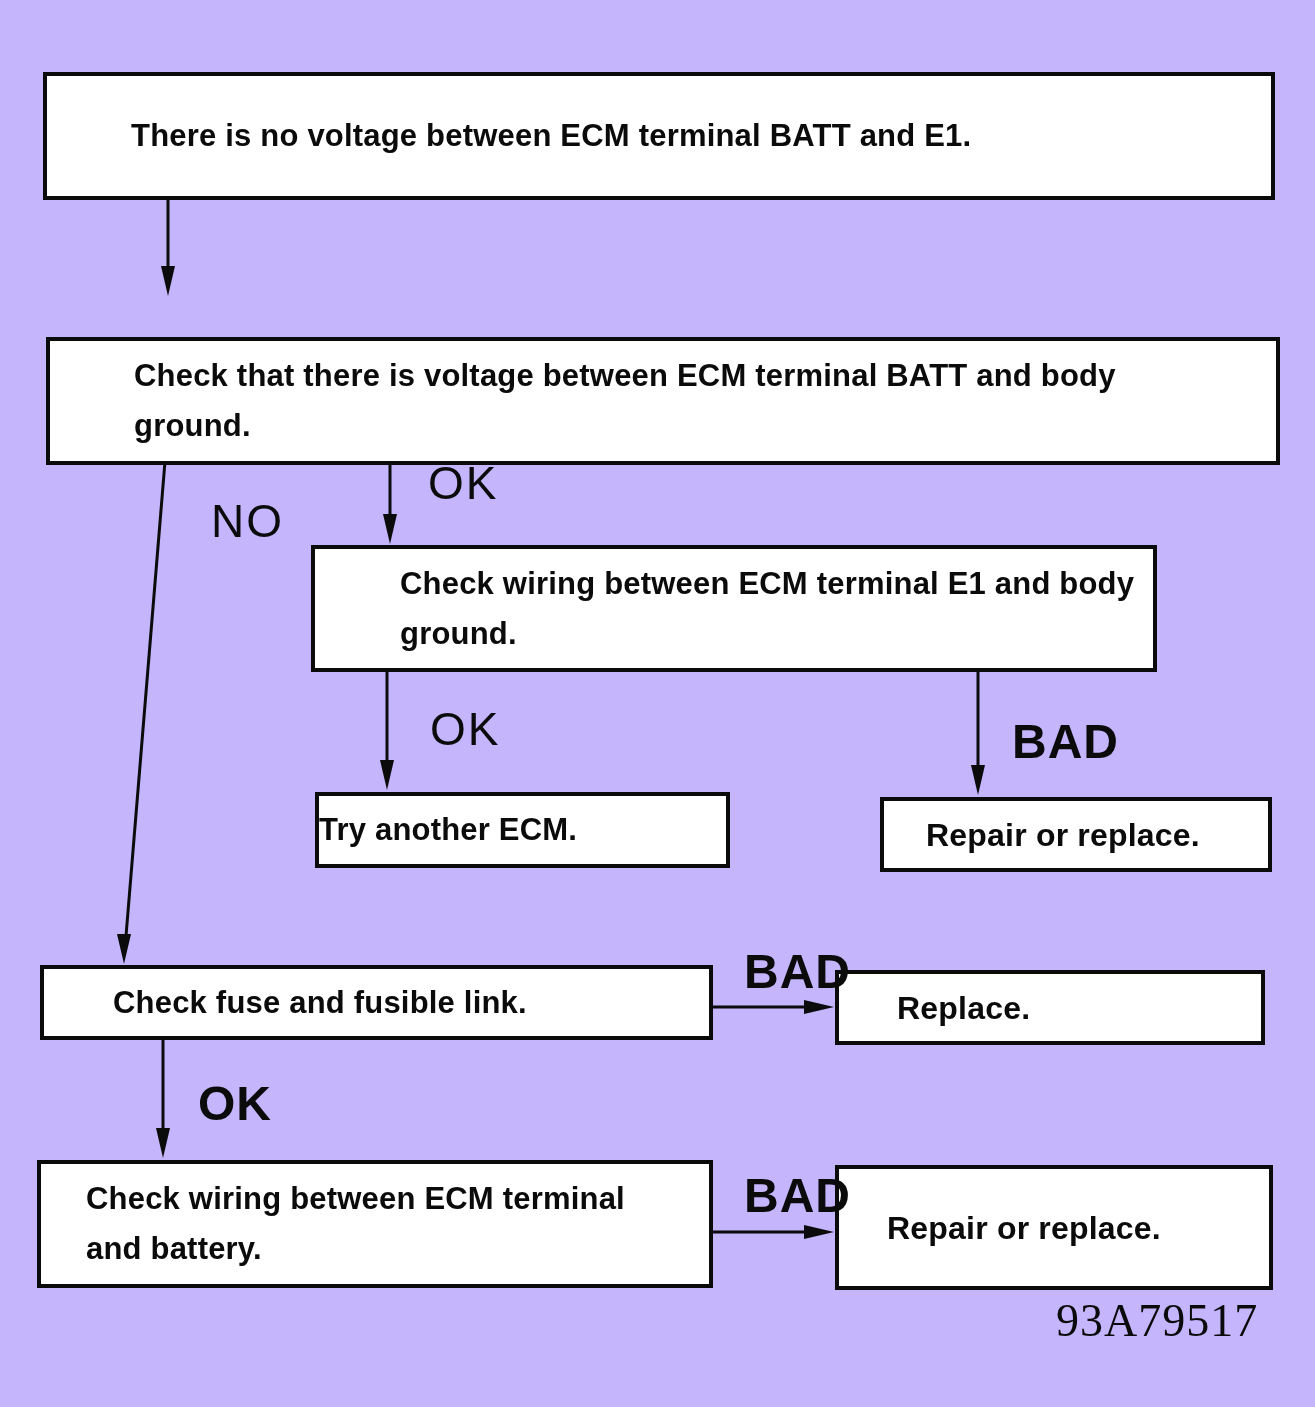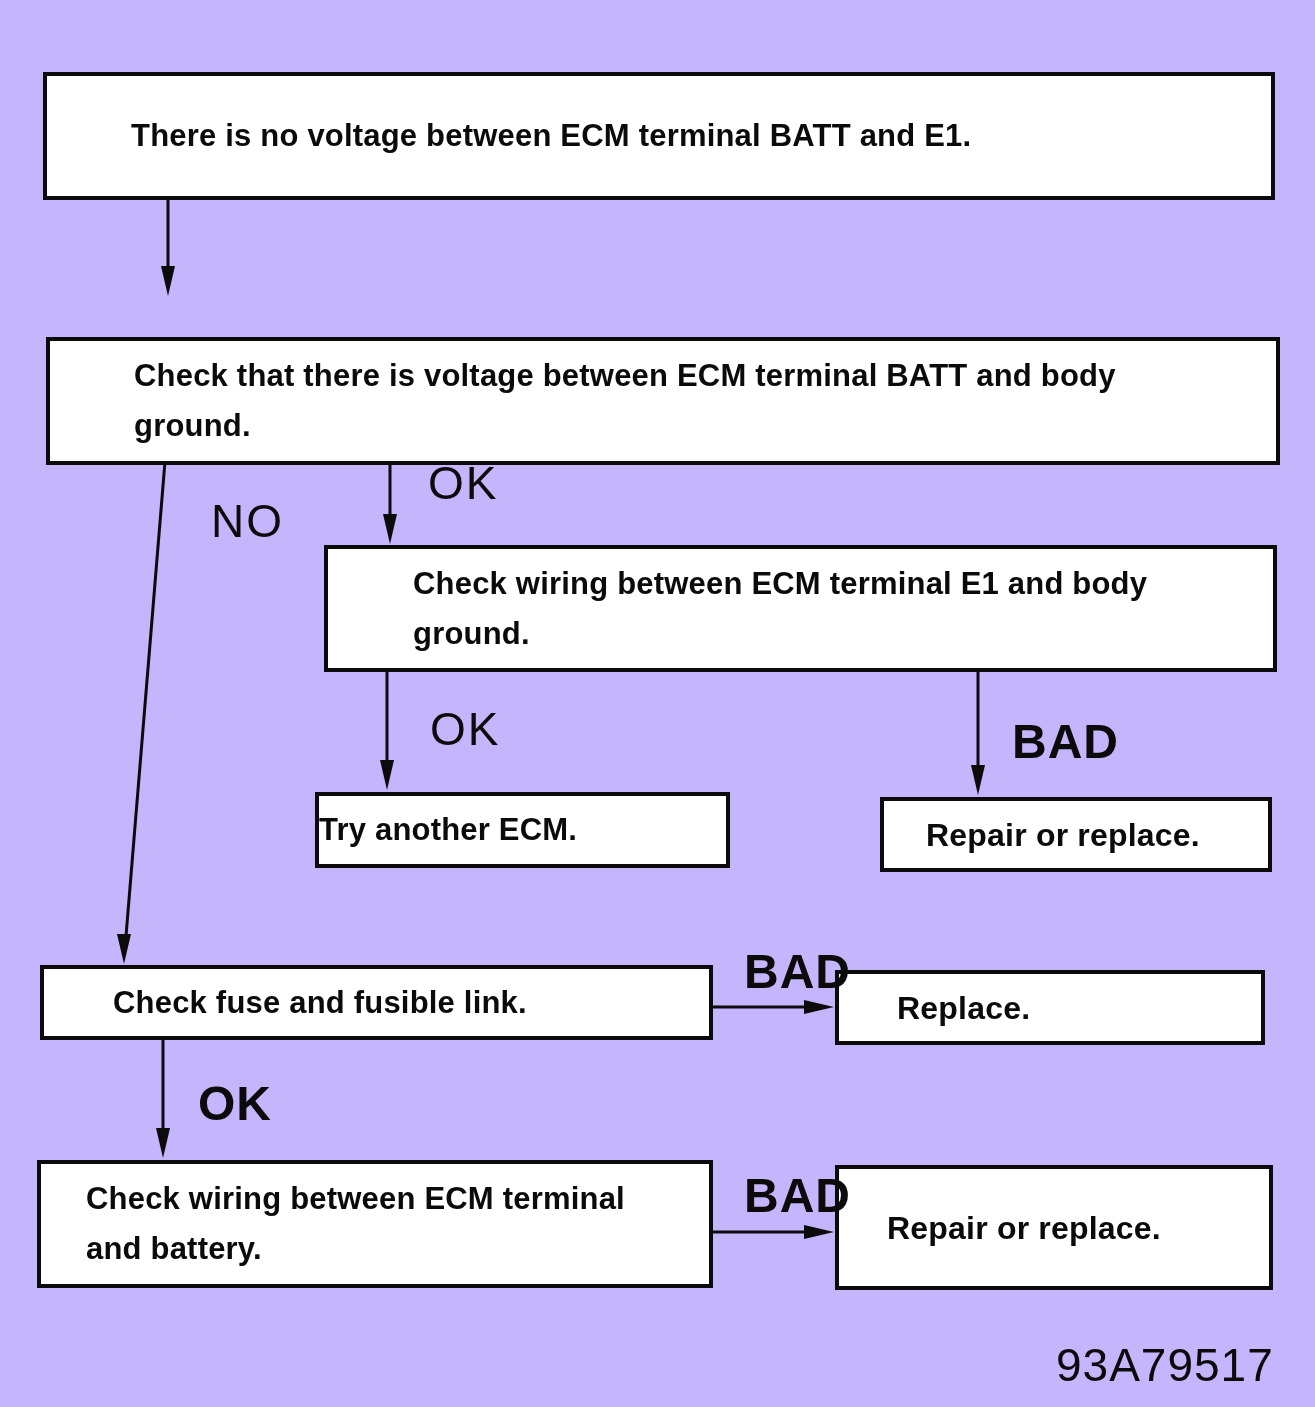--- a/index.html
+++ b/index.html
@@ -15,21 +15,21 @@
   .node .tl { white-space:nowrap; line-height:50px; }
   .node.result { font-weight:bold; font-size:32px; }
   .branch-label { position:absolute; font-weight:normal; color:#0b0b0b; }
   .lbl-lg { font-size:46px; letter-spacing:2px; }
   .lbl-md { font-size:48px; letter-spacing:1px;font-weight:bold; }
   .connectors { position:absolute; left:0; top:0; }
   .connectors line { stroke:#0b0b0b; stroke-width:3; }
   .connectors polygon { fill:#0b0b0b; }
   .figure-code {
     position:absolute; left:1056px; top:1294px;
-    font-family:Liberation Sans, sans-serif; font-size:46px; letter-spacing:1px;margin-top:44px;
+    font-family:Liberation Serif, serif; font-size:46px; letter-spacing:1px;
   }
 </style>
 </head>
 <body>
 
 <div class="canvas">
 
   <svg class="connectors" width="1315" height="1407">
     <line x1="168" y1="200" x2="168" y2="268"></line>
     <polygon points="168,296 161,266 175,266"></polygon>
@@ -58,21 +58,21 @@
 
   <div class="node" style="left:43px; top:72px; width:1232px; height:128px; padding-left:84px;">
     <div class="tl">There is no voltage between ECM terminal BATT and E1.</div>
   </div>
 
   <div class="node" style="left:46px; top:297px; width:1234px; height:128px; padding-left:84px;margin-top:40px;">
     <div class="tl">Check that there is voltage between ECM terminal BATT and body</div>
     <div class="tl">ground.</div>
   </div>
 
-  <div class="node" style="left:324px; top:545px; width:953px; height:127px; padding-left:85px;">
+  <div class="node" style="left:311px; top:545px; width:846px; height:127px; padding-left:85px;">
     <div class="tl">Check wiring between ECM terminal E1 and body</div>
     <div class="tl">ground.</div>
   </div>
 
   <div class="node" style="left:315px; top:792px; width:415px; height:76px; ">
     <div class="tl">Try another ECM.</div>
   </div>
 
   <div class="node result" style="left:880px; top:797px; width:392px; height:75px; padding-left:42px;">
     <div class="tl">Repair or replace.</div>

